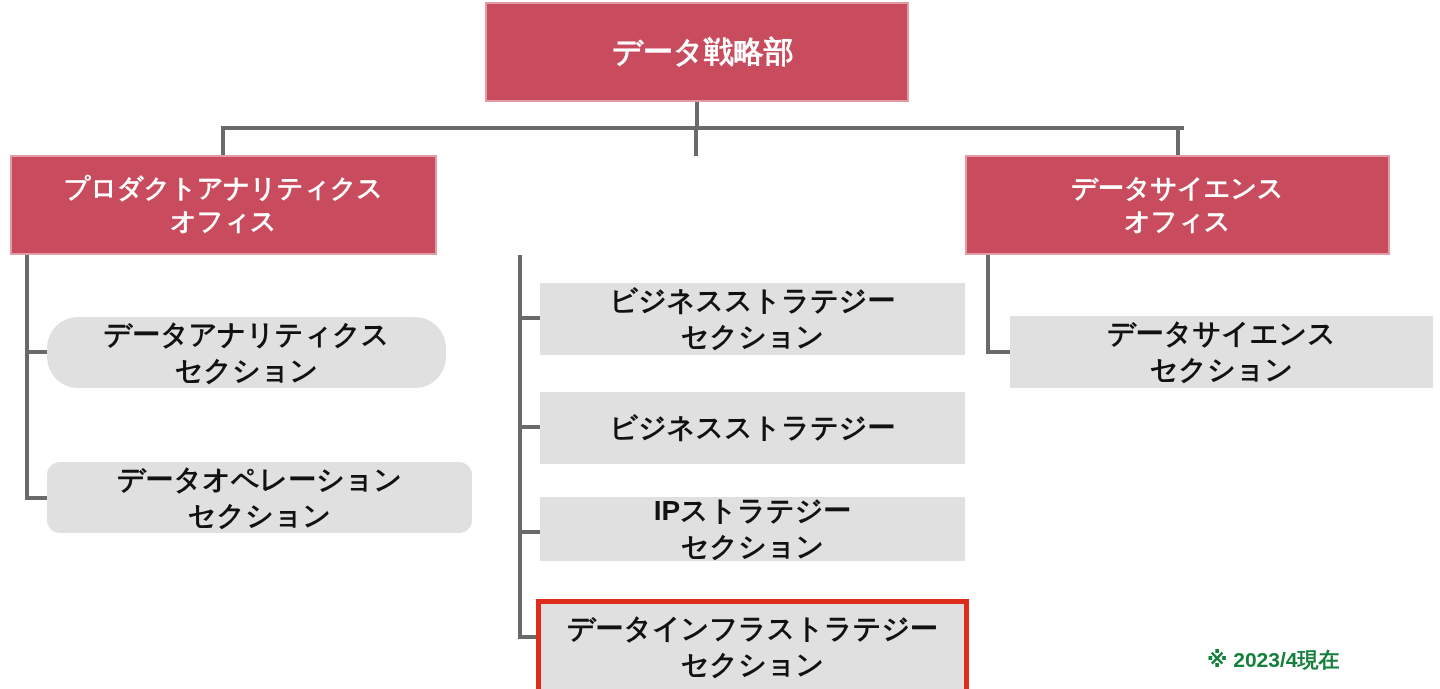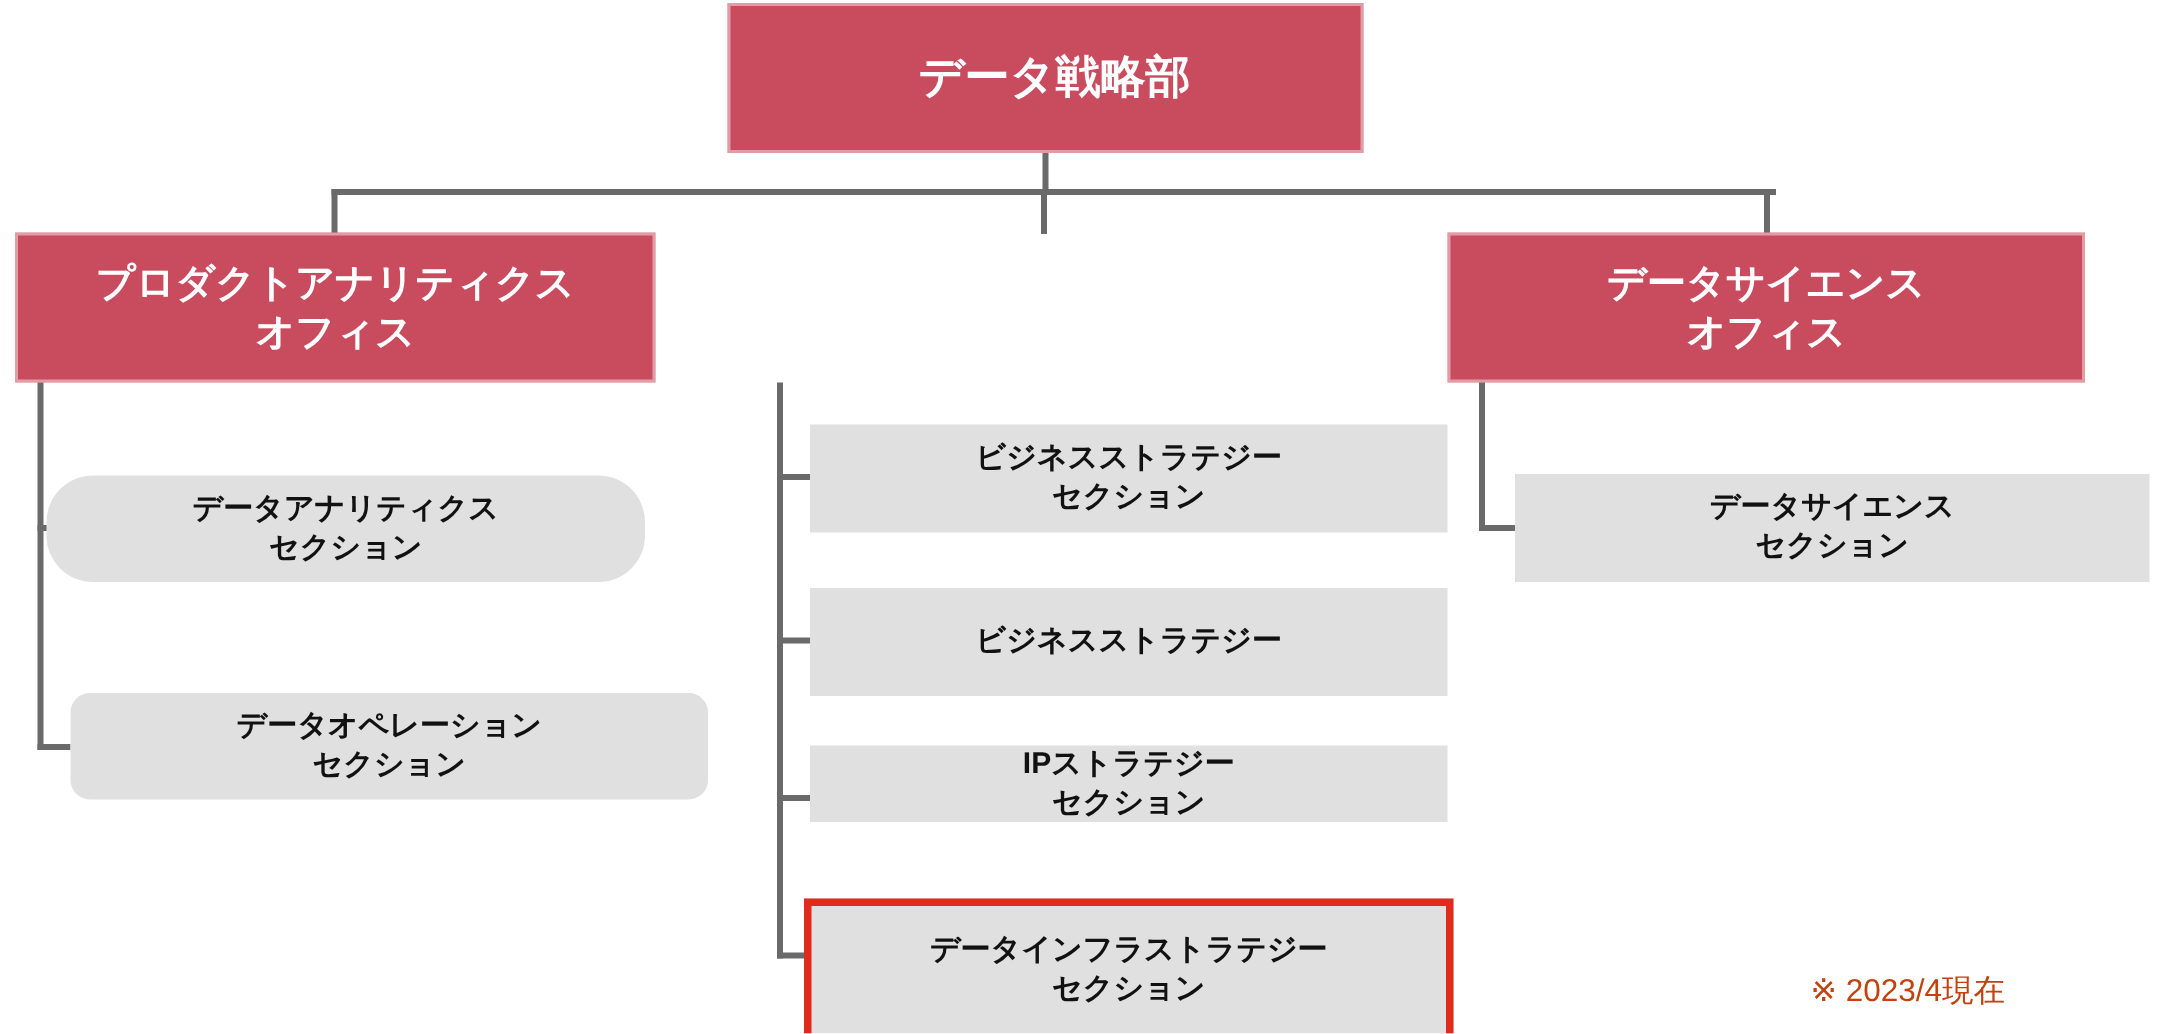--- a/index.html
+++ b/index.html
@@ -39,36 +39,36 @@
   .root{
     background:var(--office-fill);
     color:var(--office-text);
     font-size:30px;
     border:2px solid rgba(255,255,255,0.45);
     padding-left:12px;
   }
   .section{
     background:var(--section-fill);
     color:var(--section-text);
-    font-size:20px;
+    font-size:28px;
   }
   .section.highlight{
     border:5px solid var(--highlight-border);
   }
   .line{
     position:absolute;
     background:var(--connector);
   }
   .footnote{
     position:absolute;
     left:1207px;
     top:646px;
     font-size:21px;
-    color:#c2410c;
-    font-weight:400;
+    color:#15803d;
+    font-weight:700;
     white-space:nowrap;
   }
 </style>
 </head>
 <body>
 
 <div class="canvas">
 
   <div class="box root" style="left:485px;top:2px;width:424px;height:100px;">データ戦略部</div>
 
@@ -89,29 +89,29 @@
 
   <div class="line" style="left:518px;top:255px;width:4px;height:384px;"></div>
   <div class="line" style="left:518px;top:316px;width:22px;height:4px;"></div>
   <div class="line" style="left:518px;top:425px;width:22px;height:4px;"></div>
   <div class="line" style="left:518px;top:530px;width:22px;height:4px;"></div>
   <div class="line" style="left:518px;top:635px;width:22px;height:4px;"></div>
 
   <div class="line" style="left:986px;top:255px;width:4px;height:99px;"></div>
   <div class="line" style="left:986px;top:350px;width:26px;height:4px;"></div>
 
-  <div class="box section" style="left:31px;top:317px;width:399px;height:71px;border-radius:31px;">データアナリティクス
+  <div class="box section" style="left:47px;top:317px;width:399px;height:71px;border-radius:31px;">データアナリティクス
 セクション</div>
   <div class="box section" style="left:47px;top:462px;width:425px;height:71px;border-radius:13px;">データオペレーション
 セクション</div>
 
   <div class="box section" style="left:540px;top:283px;width:425px;height:72px;">ビジネスストラテジー
 セクション</div>
   <div class="box section" style="left:540px;top:392px;width:425px;height:72px;">ビジネスストラテジー</div>
-  <div class="box section" style="left:540px;top:497px;width:425px;height:51px;">IPストラテジー
+  <div class="box section" style="left:540px;top:497px;width:425px;height:64px;">IPストラテジー
 セクション</div>
   <div class="box section highlight" style="left:536px;top:599px;width:433px;height:96px;">データインフラストラテジー
 セクション</div>
 
   <div class="box section" style="left:1010px;top:316px;width:423px;height:72px;">データサイエンス
 セクション</div>
 
   <div class="footnote">※ 2023/4現在</div>
 
 </div>

